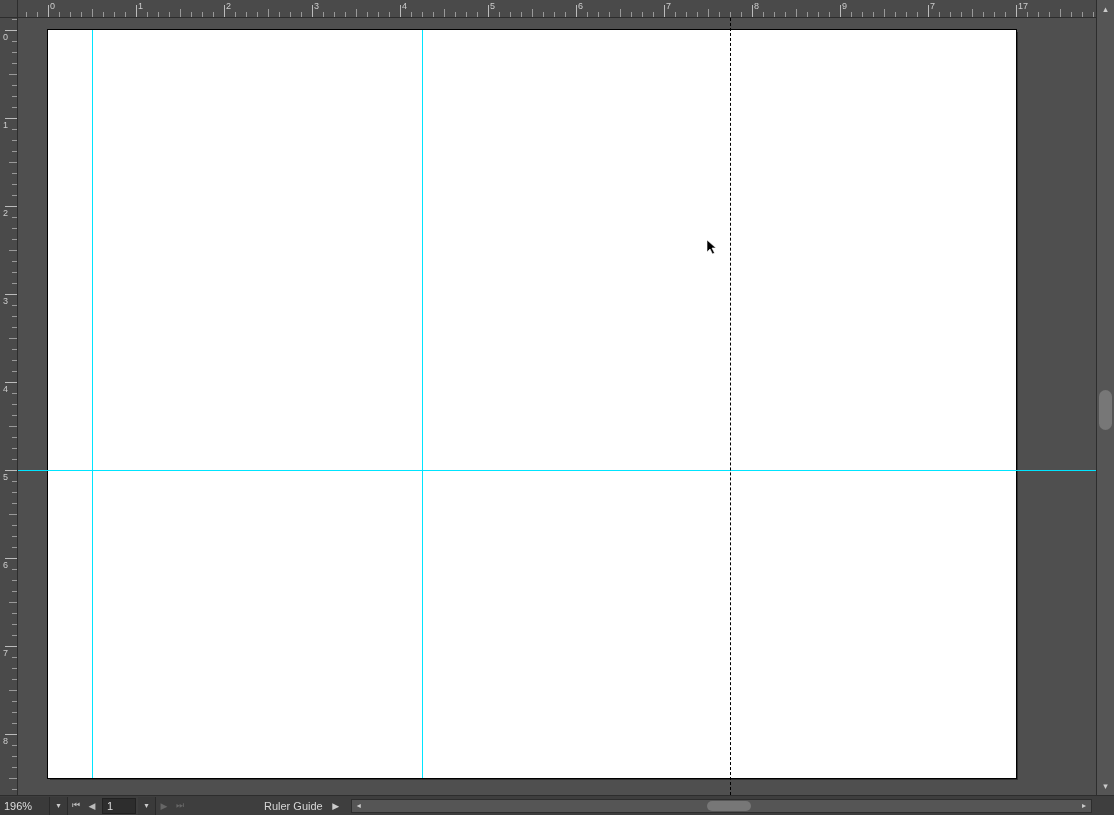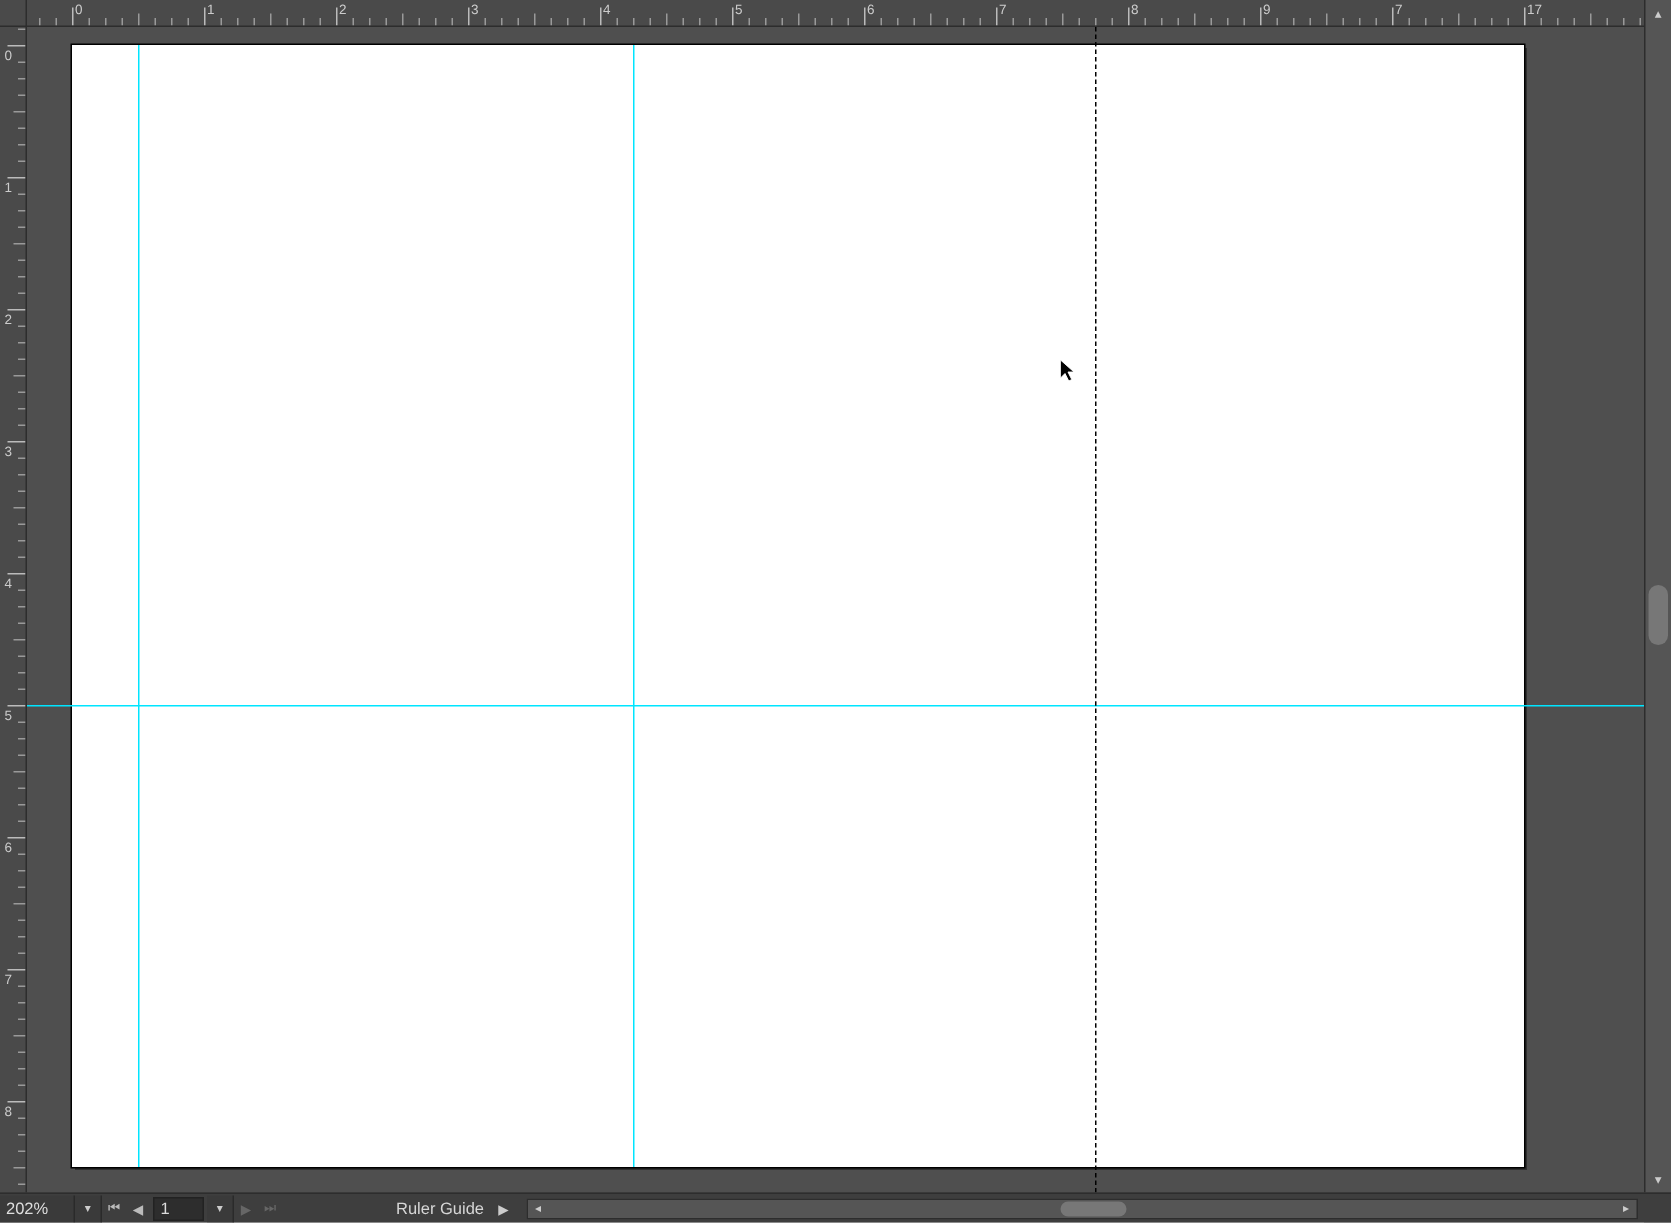--- a/index.html
+++ b/index.html
@@ -364,21 +364,21 @@
   </div>
 
 <div class="vscroll">
   <div class="arrow up">▴</div>
   <div class="thumb" id="vthumb" style="top: 390px; height: 40px;"></div>
   <div class="arrow down">▾</div>
 </div>
 
 <div class="bottom">
   <div class="zoom">
-      <span>202%</span>
+      <span>196%</span>
     </div>
   <div class="dd">▾</div>
   <div class="nav-btn">⏮</div>
   <div class="nav-btn">◀</div>
   <div class="page-field">
       <span>1</span>
     </div>
   <div class="dd">▾</div>
   <div class="nav-btn disabled">▶</div>
   <div class="nav-btn disabled">⏭</div>

